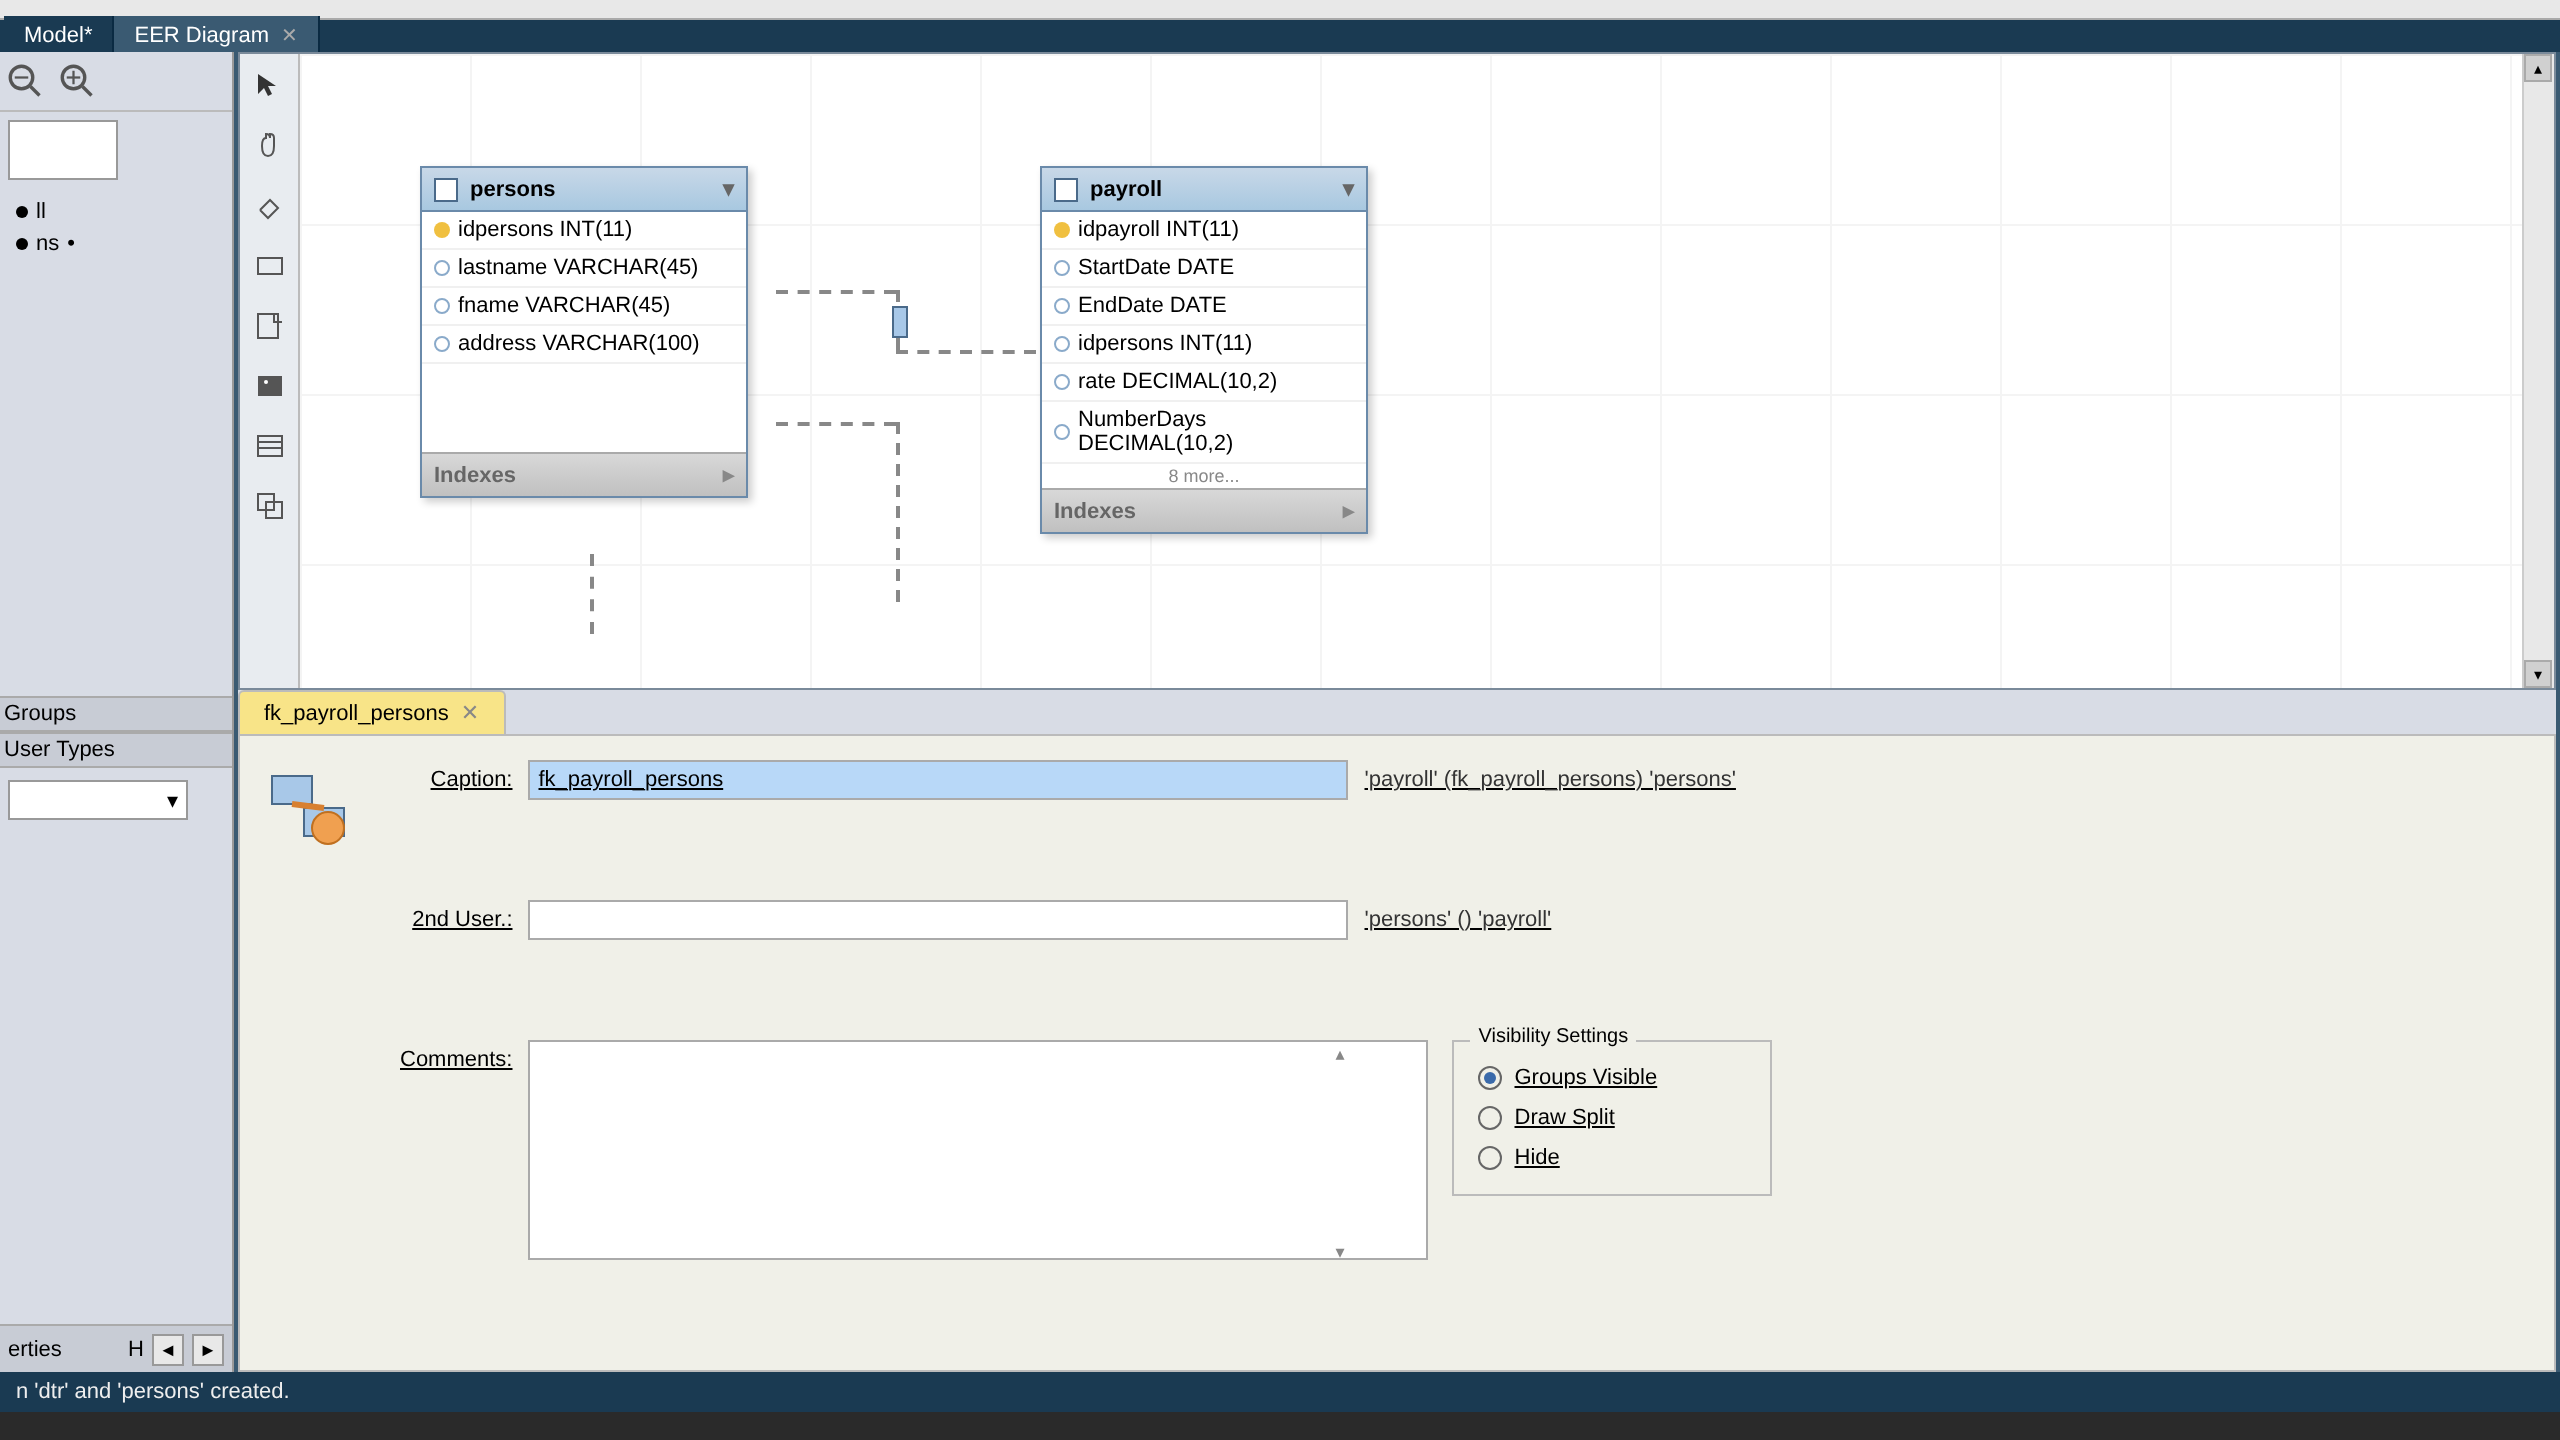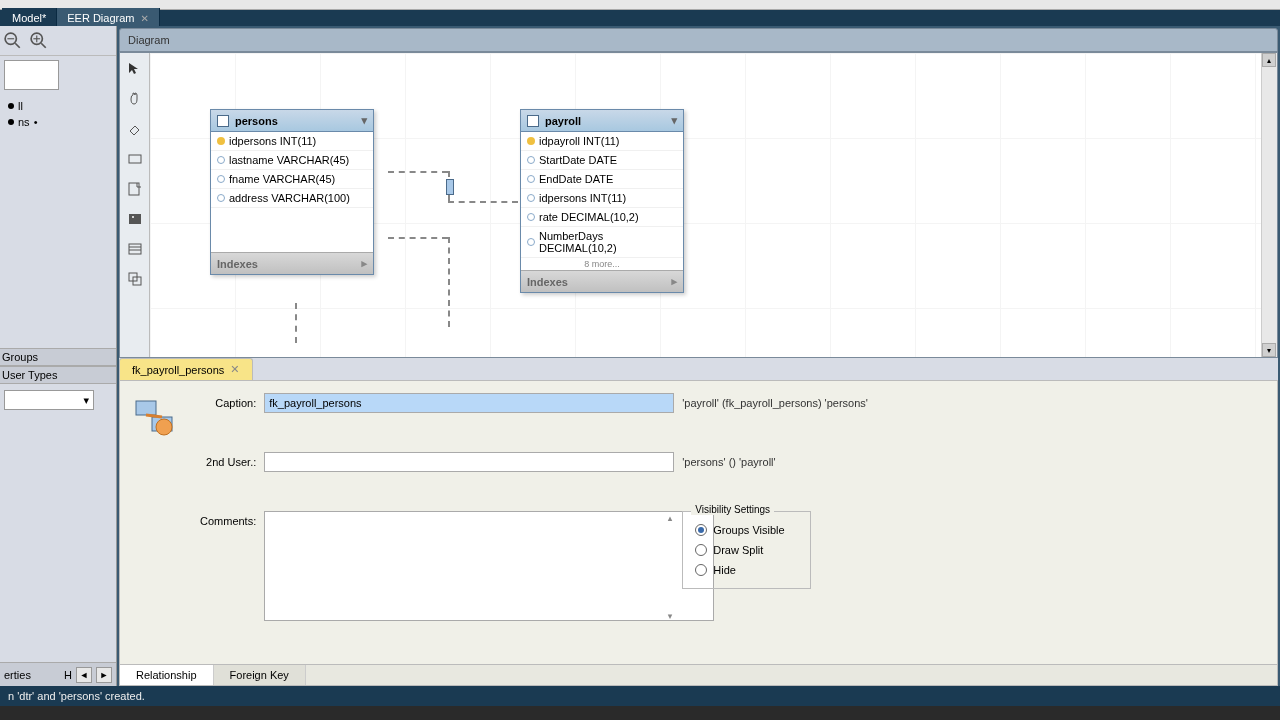--- a/index.html
+++ b/index.html
@@ -52,28 +52,28 @@
 .rel-vline { position: absolute; border-left: 2px dashed #888; }
 .rel-handle { position: absolute; width: 8px; height: 16px; background: #a8c8e8; border: 1px solid #4a6a8a; }
 
 .prop-tabs { display: flex; background: #d8dce5; margin: 0 2px; }
 .prop-tab { padding: 4px 12px; background: #f8e488; border: 1px solid #bbb; border-bottom: none; display: flex; align-items: center; gap: 6px; border-radius: 3px 3px 0 0; }
 .prop-close { color: #888; cursor: pointer; }
 
 .prop-panel { background: #f0f0e8; margin: 0 2px; border: 1px solid #bbb; flex: 1; display: flex; flex-direction: column; }
 .prop-content { flex: 1; display: flex; padding: 12px; gap: 20px; }
 .prop-icon { width: 48px; height: 48px; }
-.prop-fields { display: grid; grid-template-columns: auto 410px auto; gap: 10px 8px; align-items: start; }
+.prop-fields { display: grid; grid-template-columns: auto 410px auto; gap: 10px 8px; align-items: start; text-decoration: underline; }
 .prop-label { text-align: right; padding-top: 4px; }
 .prop-input { border: 1px solid #aaa; padding: 3px 4px; background: #fff; width: 410px; }
 .prop-input.sel { background: #b8d8f8; }
 .prop-textarea { border: 1px solid #aaa; padding: 3px 4px; background: #fff; width: 450px; height: 110px; resize: none; }
 .prop-desc { padding-top: 4px; color: #333; }
 
-.visibility { border: 1px solid #bbb; padding: 8px 12px; width: 129px; position: relative; }
+.visibility { border: 1px solid #bbb; padding: 8px 12px; width: 160px; position: relative; margin-left: 44px; }
 .vis-legend { position: absolute; top: -8px; left: 8px; background: #f0f0e8; padding: 0 4px; font-size: 10px; }
 .radio-row { display: flex; align-items: center; gap: 6px; padding: 4px 0; }
 .radio { width: 12px; height: 12px; border: 1px solid #666; border-radius: 50%; display: flex; align-items: center; justify-content: center; }
 .radio.checked::after { content: ''; width: 6px; height: 6px; background: #3a6aaa; border-radius: 50%; }
 
 .bottom-tabs { display: flex; background: #e8e8e0; border-top: 1px solid #bbb; }
 .btab { padding: 4px 16px; border-right: 1px solid #ccc; background: #fff; cursor: pointer; }
 .btab.inactive { background: #e0e0d8; }
 
 .statusbar { height: 20px; background: #1a3a52; color: #eee; display: flex; align-items: center; padding: 0 8px; font-size: 10px; }
@@ -129,23 +129,20 @@
     <div class="left-col-nav">
       <span>erties</span>
       <span style="flex:1"></span>
       <span>H</span>
       <span class="nav-btn">◄</span>
       <span class="nav-btn">►</span>
     </div>
   </div>
 
   <div class="canvas-wrap">
-    <div class="diagram-hdr">
-        <span>Diagram</span>
-      </div>
     <div class="diagram-body">
       <div class="toolbox">
         <div class="tool">
             <svg viewBox="0 0 16 16">
               <path d="M2 2 L2 12 L5 9 L7 13 L9 12 L7 8 L11 8 Z" fill="#333"></path>
             </svg>
           </div>
         <div class="tool">
             <svg viewBox="0 0 16 16">
               <path d="M4 8 Q4 4 6 4 L6 2 Q8 2 8 4 L8 2 Q10 2 10 4 L10 8 Q10 13 7 13 Q4 13 4 8" fill="none" stroke="#555"></path>
@@ -320,23 +317,19 @@
                   <span>Draw Split</span>
                 </div>
               <div class="radio-row">
                   <span class="radio"></span>
                   <span>Hide</span>
                 </div>
             </div>
           </div>
         </div>
       </div>
-      <div class="bottom-tabs">
-        <div class="btab"><span>Relationship</span></div>
-        <div class="btab inactive"><span>Foreign Key</span></div>
-      </div>
     </div>
   </div>
 </div>
 
 <div class="statusbar">
   <span>n 'dtr' and 'persons' created.</span>
 </div>
 
 </body></html>

